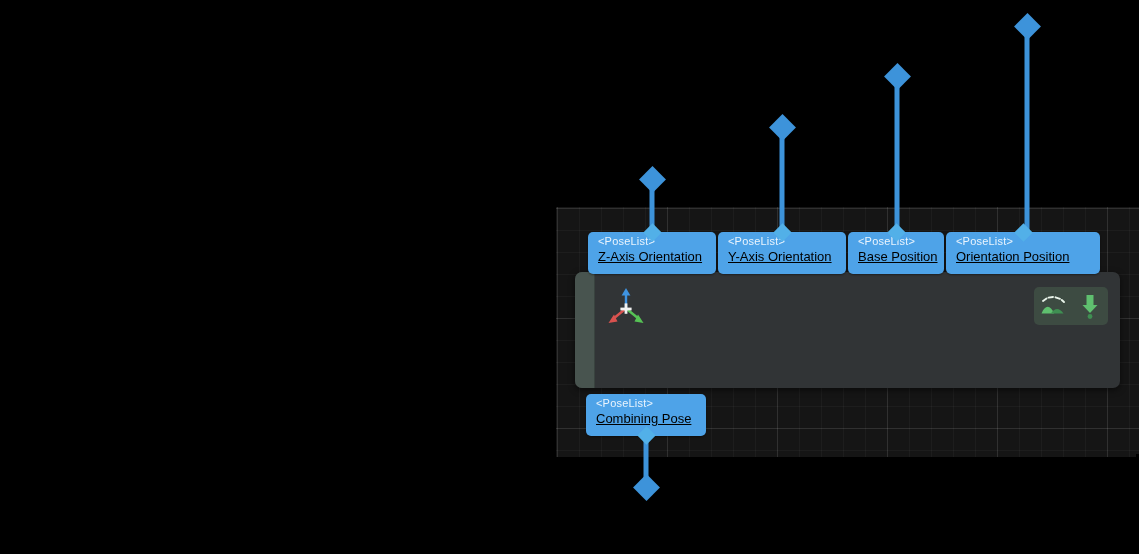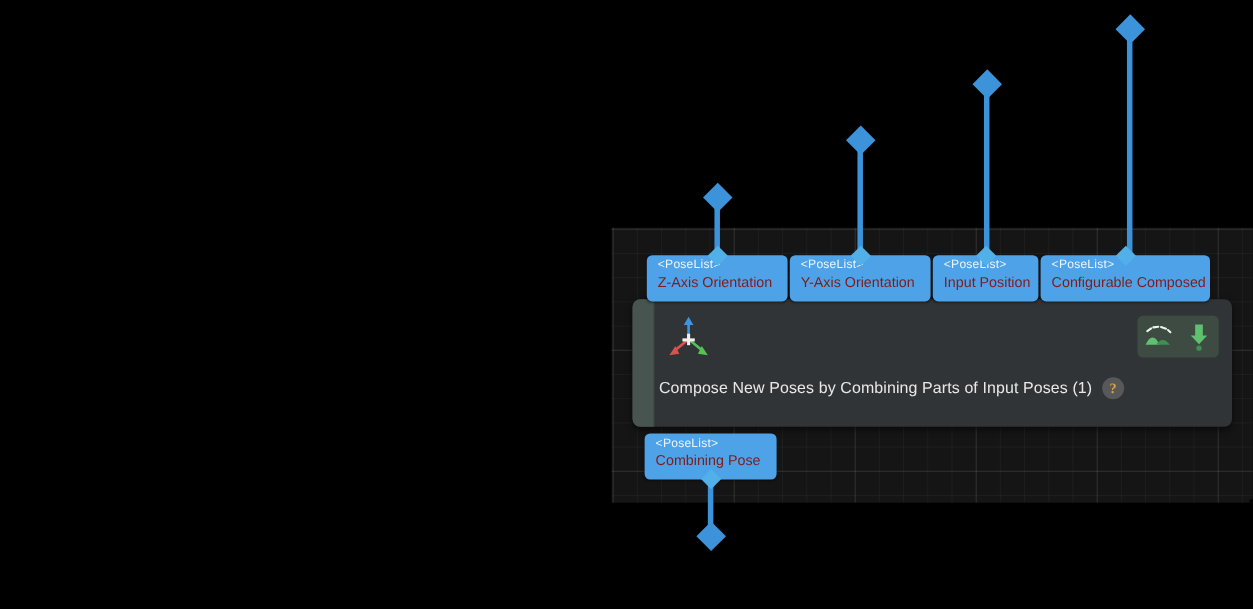--- a/index.html
+++ b/index.html
@@ -165,23 +165,24 @@
   }
   .port-type {
     font-size: 11px;
     color: #eaf4fd;
     letter-spacing: 0.2px;
     display: block;
     margin-bottom: 2px;
   }
   .port-label {
     font-size: 13px;
-    color: #7f1d1d;
+    color: #000000;
     display: block;
     white-space: nowrap;
+    text-decoration: underline;
   }
   
   .port-nub {
     position: absolute;
     width: 13px;
     height: 13px;
     background: #52b0e8;
     transform: rotate(45deg);
     left: 50%;
     margin-left: -6.5px;
@@ -252,49 +253,45 @@
           <path d="M2.5 21.5 C6 12.5, 11.5 12.5, 15 21.5 Z" fill="#5fc06f"></path>
           <path d="M12 21.5 C15.5 15.5, 20.5 15.5, 24.5 21.5 Z" fill="#3f8f52"></path>
         </svg>
         <svg class="badge-icon" viewBox="0 0 28 28">
           <rect x="10.5" y="3" width="7" height="11" fill="#5fc06f"></rect>
           <polygon points="6.5,13 21.5,13 14,21" fill="#5fc06f"></polygon>
           <circle cx="14" cy="24.5" r="2.4" fill="#3f8f52"></circle>
         </svg>
       </div>
 
-      <div class="node-title-row">
-        <span class="node-title">Compose New Poses by Combining Parts of Input Poses (1)</span>
-        <span class="help-btn">?</span>
-      </div>
     </div>
   </div>
 
   <div class="port port-in port-zorient">
     <span class="port-nub"></span>
     <span class="port-type">&lt;PoseList&gt;</span>
     <span class="port-label">Z-Axis Orientation</span>
   </div>
 
   <div class="port port-in port-yorient">
     <span class="port-nub"></span>
     <span class="port-type">&lt;PoseList&gt;</span>
     <span class="port-label">Y-Axis Orientation</span>
   </div>
 
   <div class="port port-in port-basepos">
     <span class="port-nub"></span>
     <span class="port-type">&lt;PoseList&gt;</span>
-    <span class="port-label">Input Position</span>
+    <span class="port-label">Base Position</span>
   </div>
 
   <div class="port port-in port-confpos">
     <span class="port-nub"></span>
     <span class="port-type">&lt;PoseList&gt;</span>
-    <span class="port-label">Configurable Composed</span>
+    <span class="port-label">Orientation Position</span>
   </div>
 
   <div class="port port-out port-out-composed">
     <span class="port-nub"></span>
     <span class="port-type">&lt;PoseList&gt;</span>
     <span class="port-label">Combining Pose</span>
   </div>
 
 </div>
 

